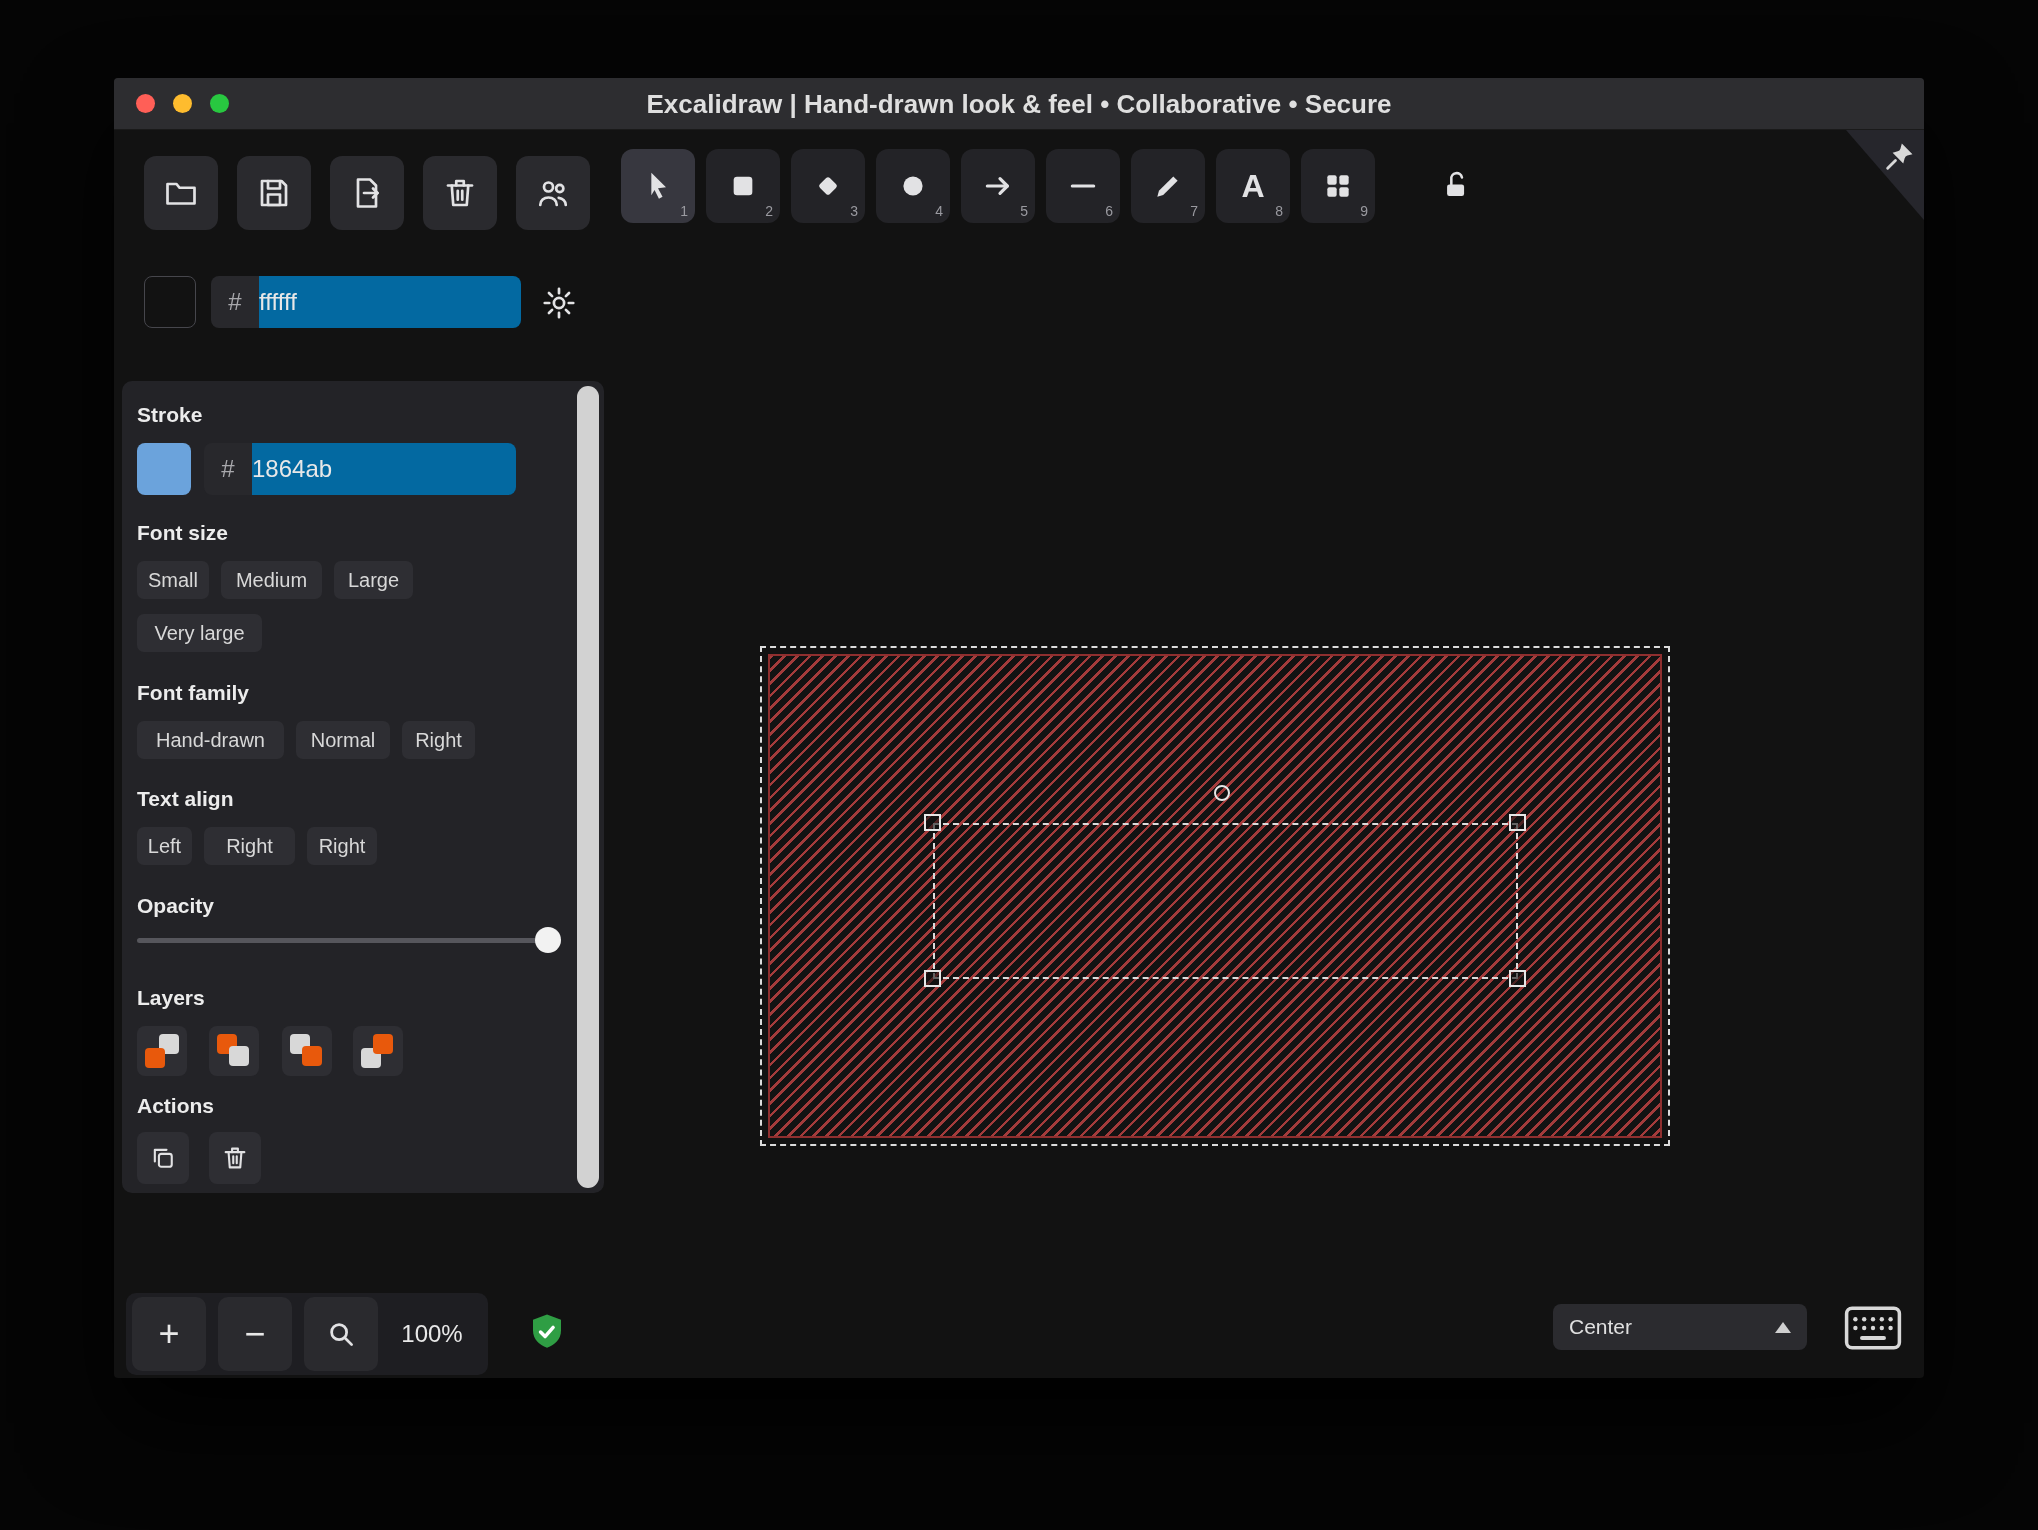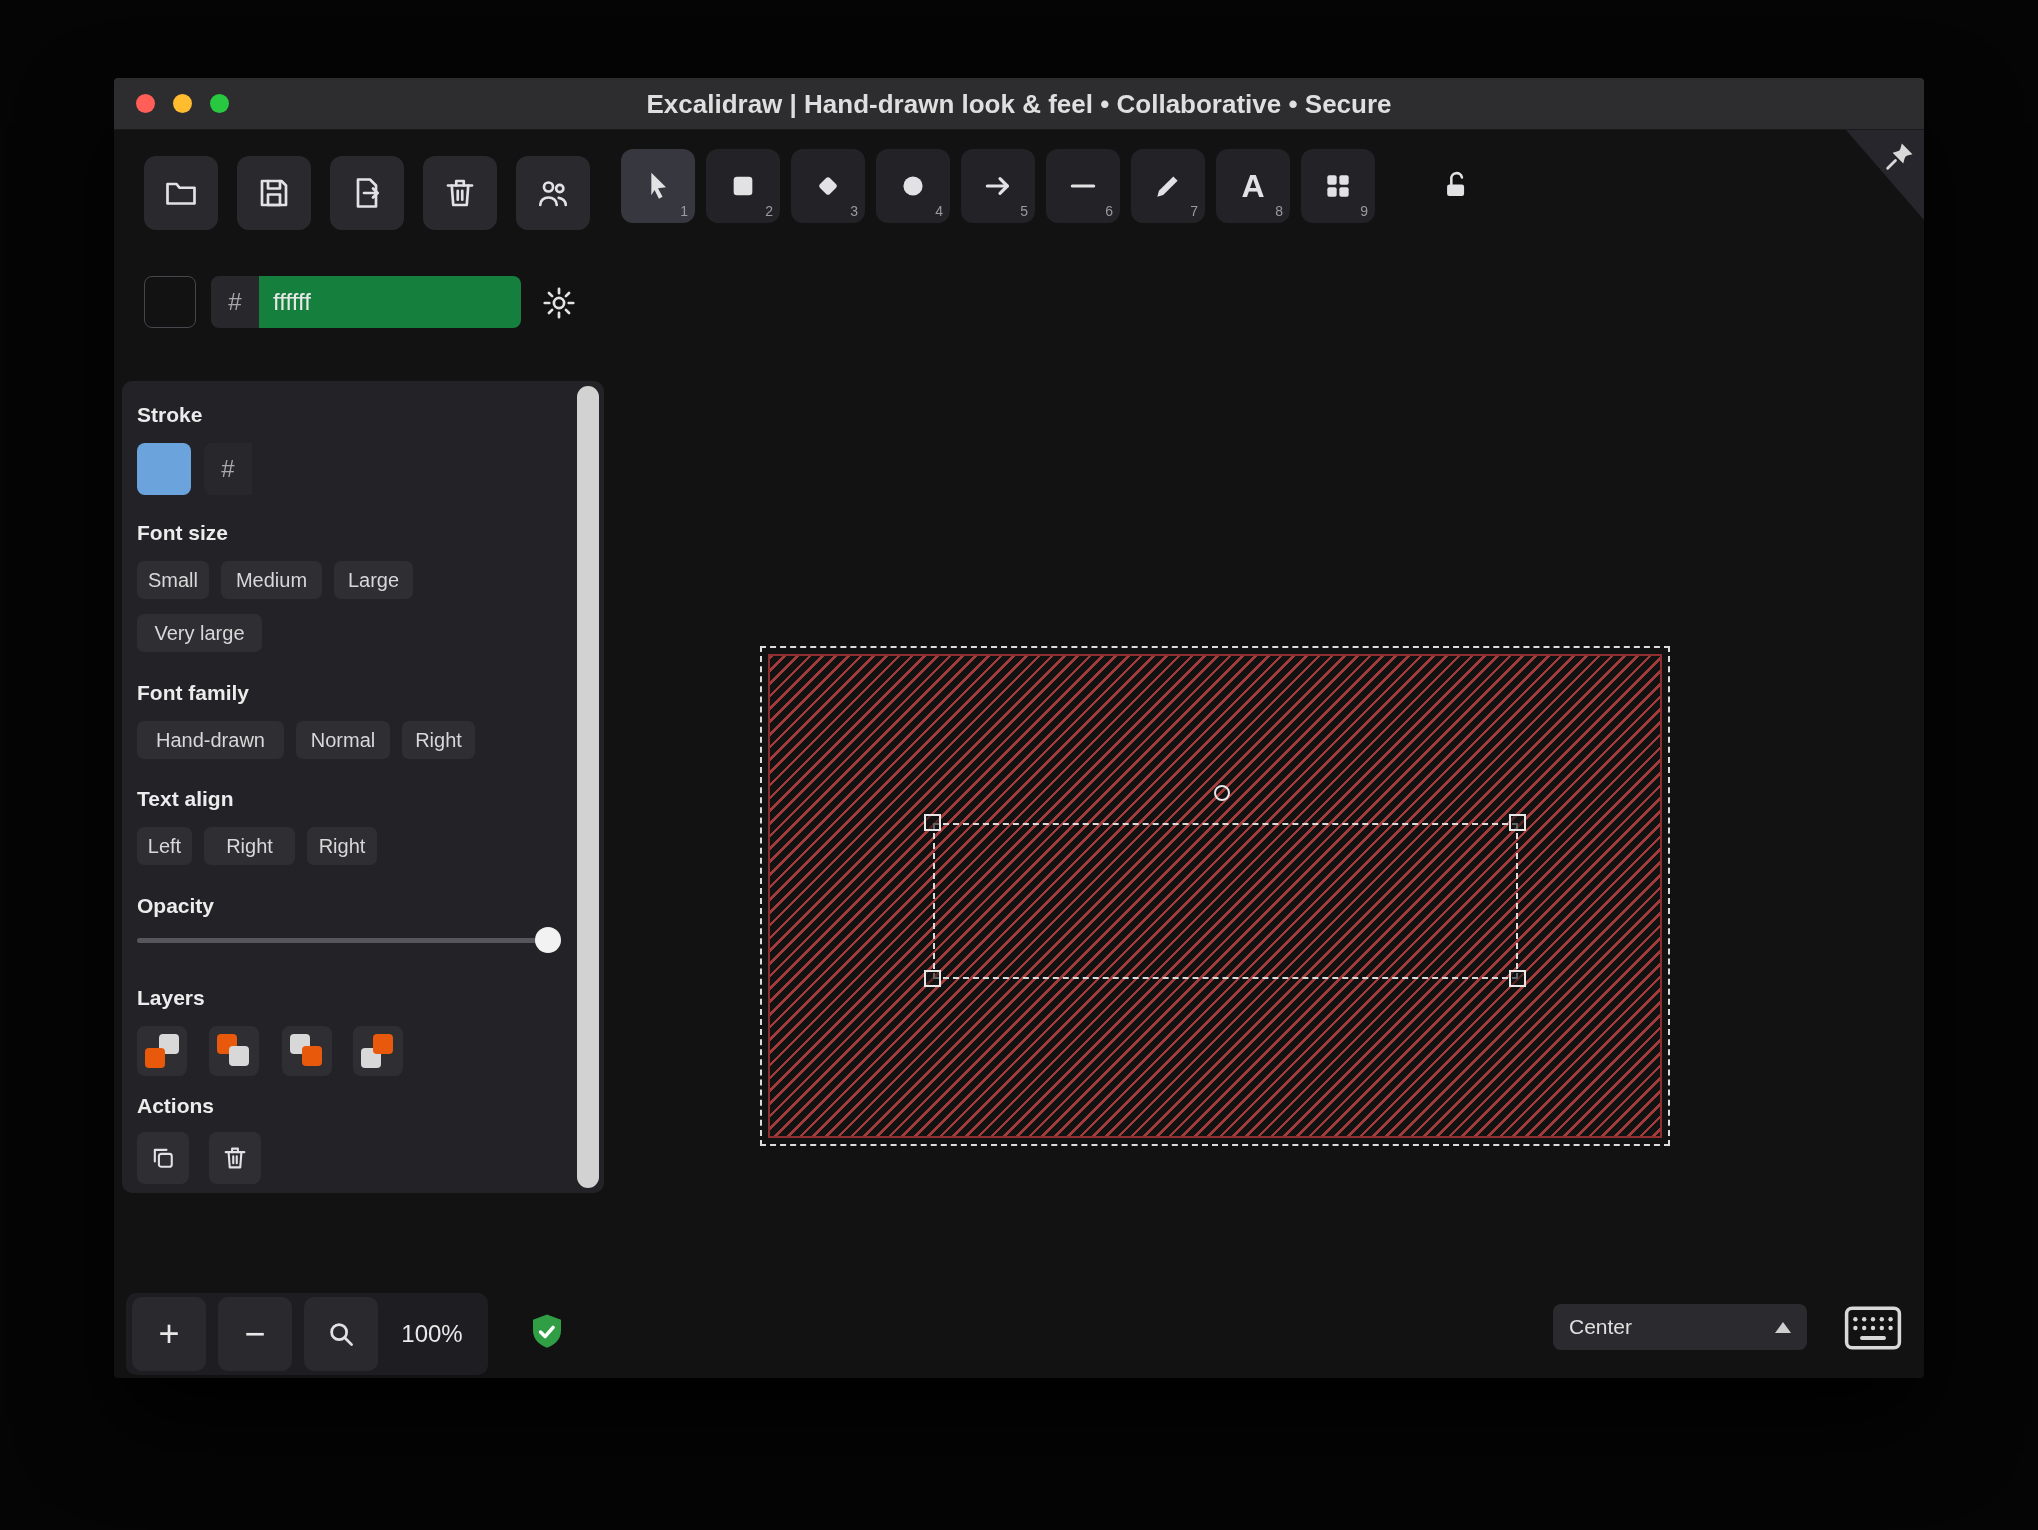--- a/index.html
+++ b/index.html
@@ -19,21 +19,21 @@
   
   .isq { position:absolute; width:74px; height:74px; background:#2a2a2e; border:none; border-radius:12px;
          display:flex; align-items:center; justify-content:center; cursor:pointer; }
   .ic { stroke:#e2e2e4; fill:none; stroke-width:1.8; stroke-linecap:round; stroke-linejoin:round; }
   .icf { fill:#e2e2e4; stroke:none; }
 
   
   .swatch { position:absolute; border-radius:8px; cursor:pointer; }
   .hexbox { position:absolute; height:52px; display:flex; border-radius:8px; overflow:hidden; cursor:text; }
   .hexbox .hash { width:48px; background:#28282c; color:#a8a8ac; font-size:24px; display:flex; align-items:center; justify-content:center; }
-  .hexbox .val { flex:1; background:#15803d; color:#e8e8e8; font-size:24px; display:flex; align-items:center; padding-left:14px; }
+  .hexbox .val { flex:1; background:#0369a1; color:#e8e8e8; font-size:24px; display:flex; align-items:center; }
 
   
   .tool { position:absolute; top:71px; width:74px; height:74px; background:#232327; border:none; border-radius:12px;
           display:flex; align-items:center; justify-content:center; cursor:pointer; }
   .tool.active { background:#37373f; }
   .tnum { position:absolute; right:7px; bottom:4px; font-size:14px; color:#9a9aa0; }
   .tletter { font-size:32px; font-weight:bold; color:#e2e2e4; }
 
   
   .panel { position:absolute; left:8px; top:303px; width:482px; height:812px; background:#232327; border-radius:10px; }
@@ -212,20 +212,21 @@
         <path stroke="#d8d8d8" stroke-width="2" stroke-linecap="round" d="M9.5 14.5L4 20"></path>
       </svg>
 
     <div class="panel">
       <div class="scrollbar"></div>
 
       <div class="plabel" style="top:22px">Stroke</div>
       <div class="swatch stroke-swatch" style="left:15px;top:62px;width:54px;height:52px;background:var(--stroke_swatch)"></div>
       <div class="hexbox" style="left:82px;top:62px;width:312px">
         <span class="hash">#</span>
+        <span class="val">1864ab</span>
       </div>
 
       <div class="plabel" style="top:140px">Font size</div>
       <button class="pbtn" style="left:15px;top:180px;width:72px">Small</button>
       <button class="pbtn" style="left:99px;top:180px;width:101px">Medium</button>
       <button class="pbtn" style="left:212px;top:180px;width:79px">Large</button>
       <button class="pbtn" style="left:15px;top:233px;width:125px">Very large</button>
 
       <div class="plabel" style="top:300px">Font family</div>
       <button class="pbtn" style="left:15px;top:340px;width:147px">Hand-drawn</button>

